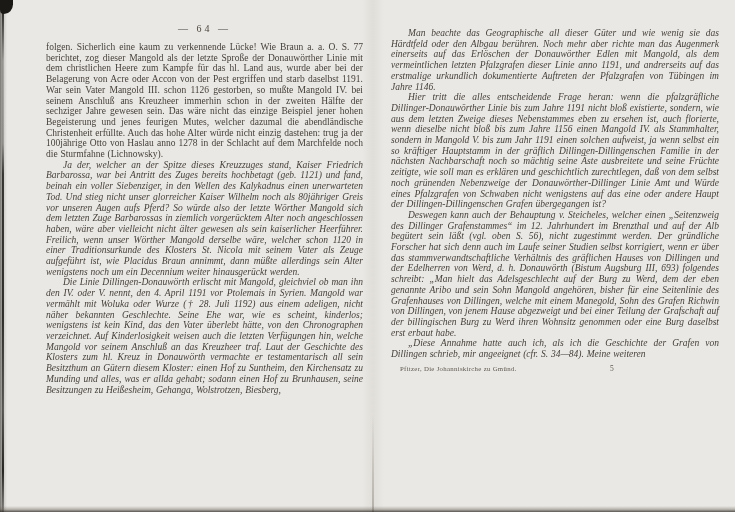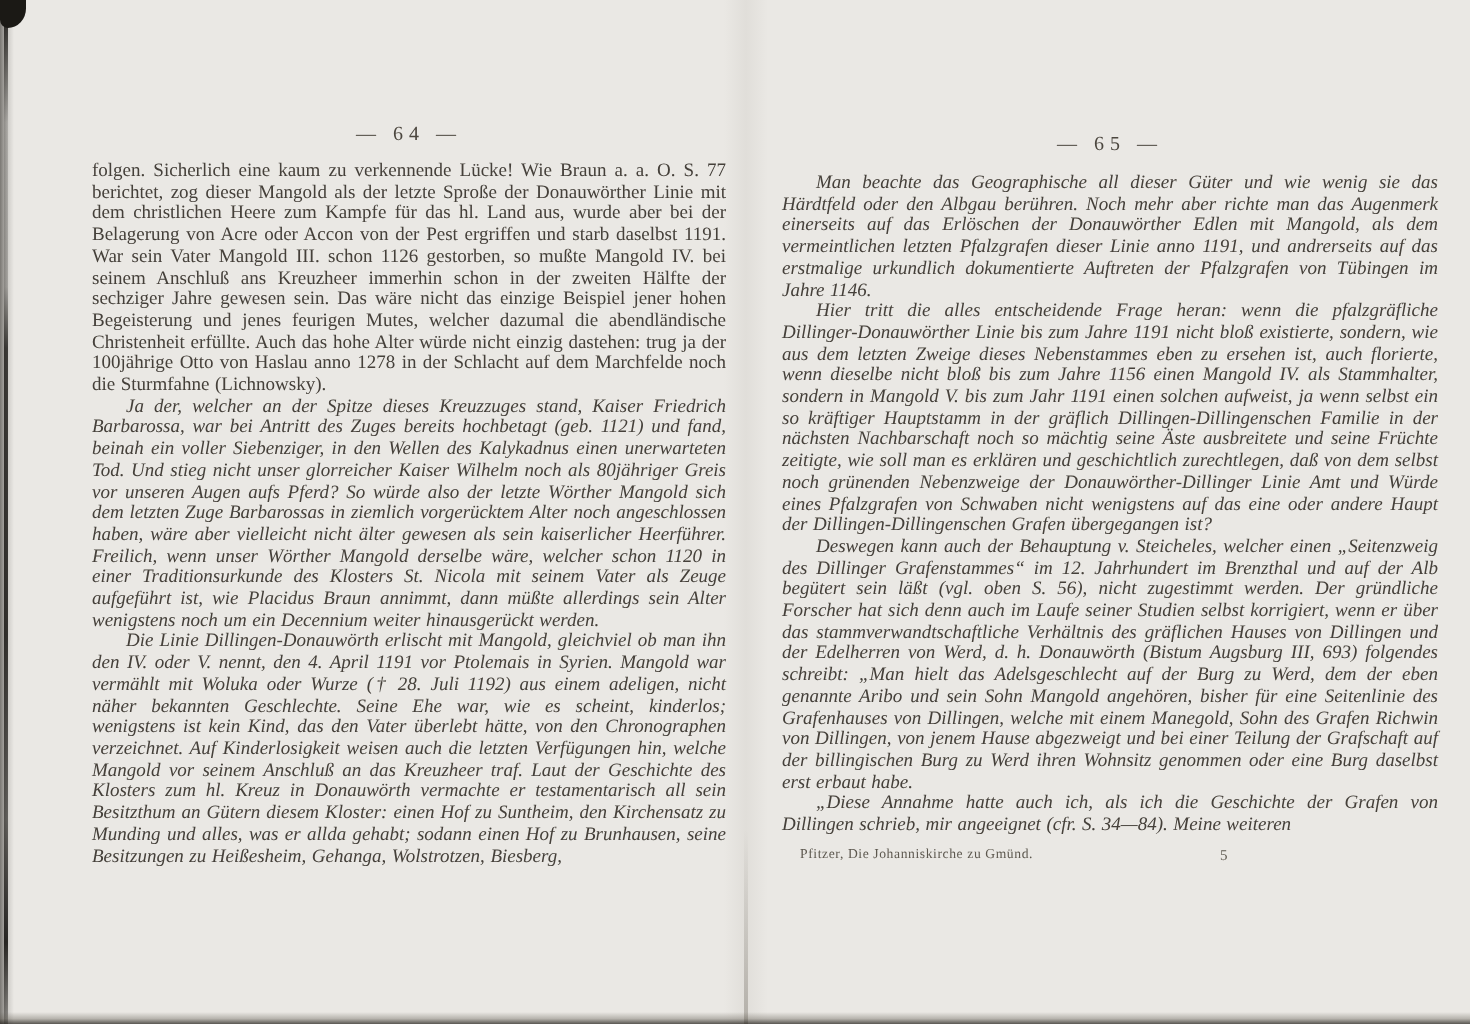--- a/index.html
+++ b/index.html
@@ -36,21 +36,21 @@
     background: linear-gradient(180deg, transparent, rgba(90,85,75,0.35) 55%, rgba(40,37,32,0.75));
   }
   .gutter {
     position: absolute; left: 372px; top: 415px; width: 2px; height: 97px;
     background: linear-gradient(180deg, transparent, rgba(110,104,94,0.40));
   }
   .gutter-soft {
     position: absolute; left: 362px; top: 0; width: 22px; height: 512px;
     background: linear-gradient(90deg, transparent, rgba(140,134,124,0.10) 50%, transparent);
   }
-  .page { position: absolute; color: #46413a; margin-top: 39px; }
+  .page { position: absolute; color: #46413a; }
   .page-left  { left: 46px;  top: 23px; width: 317px; }
   .page-right { left: 391px; top: 28px; width: 328px; }
   .pagenum {
     text-align: center;
     font-size: 10px; letter-spacing: 3px;
     color: #4c473f;
     margin-bottom: 9px;
   }
   .page-left .pagenum { margin-bottom: 8px; }
   .body {
@@ -84,21 +84,20 @@
   <div class="page page-left">
     <div class="pagenum">—  64  —</div>
     <div class="body">
         <p class="para">folgen. Sicherlich eine kaum zu verkennende Lücke! Wie Braun a. a. O. S. 77 berichtet, zog dieser Mangold als der letzte Sproße der Donauwörther Linie mit dem christlichen Heere zum Kampfe für das hl. Land aus, wurde aber bei der Belagerung von Acre oder Accon von der Pest ergriffen und starb daselbst 1191. War sein Vater Mangold III. schon 1126 gestorben, so mußte Mangold IV. bei seinem Anschluß ans Kreuzheer immerhin schon in der zweiten Hälfte der sechziger Jahre gewesen sein. Das wäre nicht das einzige Beispiel jener hohen Begeisterung und jenes feurigen Mutes, welcher dazumal die abendländische Christenheit erfüllte. Auch das hohe Alter würde nicht einzig dastehen: trug ja der 100jährige Otto von Haslau anno 1278 in der Schlacht auf dem Marchfelde noch die Sturmfahne (Lichnowsky).</p>
         <p class="para indent">Ja der, welcher an der Spitze dieses Kreuzzuges stand, Kaiser Friedrich Barbarossa, war bei Antritt des Zuges bereits hochbetagt (geb. 1121) und fand, beinah ein voller Siebenziger, in den Wellen des Kalykadnus einen unerwarteten Tod. Und stieg nicht unser glorreicher Kaiser Wilhelm noch als 80jähriger Greis vor unseren Augen aufs Pferd? So würde also der letzte Wörther Mangold sich dem letzten Zuge Barbarossas in ziemlich vorgerücktem Alter noch angeschlossen haben, wäre aber vielleicht nicht älter gewesen als sein kaiserlicher Heerführer. Freilich, wenn unser Wörther Mangold derselbe wäre, welcher schon 1120 in einer Traditionsurkunde des Klosters St. Nicola mit seinem Vater als Zeuge aufgeführt ist, wie Placidus Braun annimmt, dann müßte allerdings sein Alter wenigstens noch um ein Decennium weiter hinausgerückt werden.</p>
         <p class="para indent">Die Linie Dillingen-Donauwörth erlischt mit Mangold, gleichviel ob man ihn den IV. oder V. nennt, den 4. April 1191 vor Ptolemais in Syrien. Mangold war vermählt mit Woluka oder Wurze († 28. Juli 1192) aus einem adeligen, nicht näher bekannten Geschlechte. Seine Ehe war, wie es scheint, kinderlos; wenigstens ist kein Kind, das den Vater überlebt hätte, von den Chronographen verzeichnet. Auf Kinderlosigkeit weisen auch die letzten Verfügungen hin, welche Mangold vor seinem Anschluß an das Kreuzheer traf. Laut der Geschichte des Klosters zum hl. Kreuz in Donauwörth vermachte er testamentarisch all sein Besitzthum an Gütern diesem Kloster: einen Hof zu Suntheim, den Kirchensatz zu Munding und alles, was er allda gehabt; sodann einen Hof zu Brunhausen, seine Besitzungen zu Heißesheim, Gehanga, Wolstrotzen, Biesberg,</p>
       </div>
   </div>
 
   <div class="page page-right">
-    <div class="pagenum">—  65  —</div>
     <div class="body">
         <p class="para indent">Man beachte das Geographische all dieser Güter und wie wenig sie das Härdtfeld oder den Albgau berühren. Noch mehr aber richte man das Augenmerk einerseits auf das Erlöschen der Donauwörther Edlen mit Mangold, als dem vermeintlichen letzten Pfalzgrafen dieser Linie anno 1191, und andrerseits auf das erstmalige urkundlich dokumentierte Auftreten der Pfalzgrafen von Tübingen im Jahre 1146.</p>
         <p class="para indent">Hier tritt die alles entscheidende Frage heran: wenn die pfalzgräfliche Dillinger-Donauwörther Linie bis zum Jahre 1191 nicht bloß existierte, sondern, wie aus dem letzten Zweige dieses Nebenstammes eben zu ersehen ist, auch florierte, wenn dieselbe nicht bloß bis zum Jahre 1156 einen Mangold IV. als Stammhalter, sondern in Mangold V. bis zum Jahr 1191 einen solchen aufweist, ja wenn selbst ein so kräftiger Hauptstamm in der gräflich Dillingen-Dillingenschen Familie in der nächsten Nachbarschaft noch so mächtig seine Äste ausbreitete und seine Früchte zeitigte, wie soll man es erklären und geschichtlich zurechtlegen, daß von dem selbst noch grünenden Nebenzweige der Donauwörther-Dillinger Linie Amt und Würde eines Pfalzgrafen von Schwaben nicht wenigstens auf das eine oder andere Haupt der Dillingen-Dillingenschen Grafen übergegangen ist?</p>
         <p class="para indent">Deswegen kann auch der Behauptung v. Steicheles, welcher einen „Seitenzweig des Dillinger Grafenstammes“ im 12. Jahrhundert im Brenzthal und auf der Alb begütert sein läßt (vgl. oben S. 56), nicht zugestimmt werden. Der gründliche Forscher hat sich denn auch im Laufe seiner Studien selbst korrigiert, wenn er über das stammverwandtschaftliche Verhältnis des gräflichen Hauses von Dillingen und der Edelherren von Werd, d. h. Donauwörth (Bistum Augsburg III, 693) folgendes schreibt: „Man hielt das Adelsgeschlecht auf der Burg zu Werd, dem der eben genannte Aribo und sein Sohn Mangold angehören, bisher für eine Seitenlinie des Grafenhauses von Dillingen, welche mit einem Manegold, Sohn des Grafen Richwin von Dillingen, von jenem Hause abgezweigt und bei einer Teilung der Grafschaft auf der billingischen Burg zu Werd ihren Wohnsitz genommen oder eine Burg daselbst erst erbaut habe.</p>
         <p class="para indent">„Diese Annahme hatte auch ich, als ich die Geschichte der Grafen von Dillingen schrieb, mir angeeignet (cfr. S. 34—84). Meine weiteren</p>
       </div>
     <div class="footer">
       <span class="sig">Pfitzer, Die Johanniskirche zu Gmünd.</span>
       <span class="sheetnum">5</span>
     </div>

